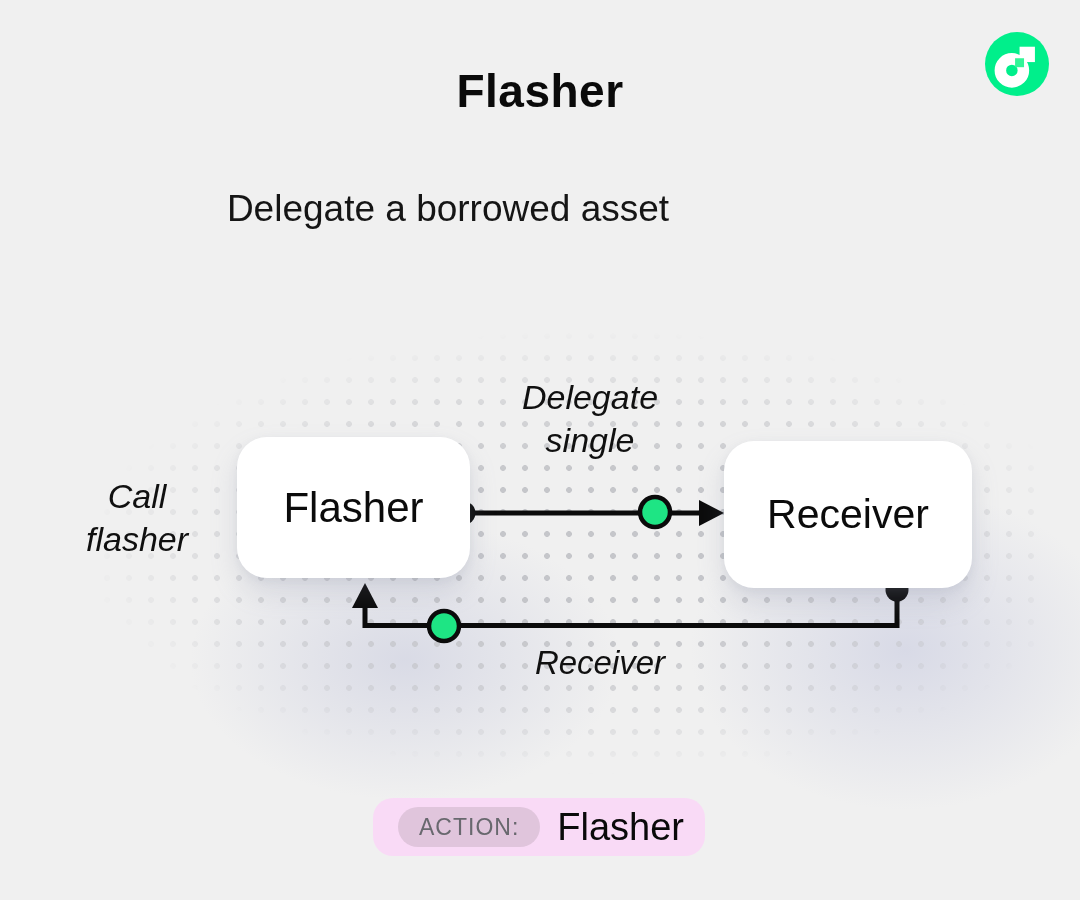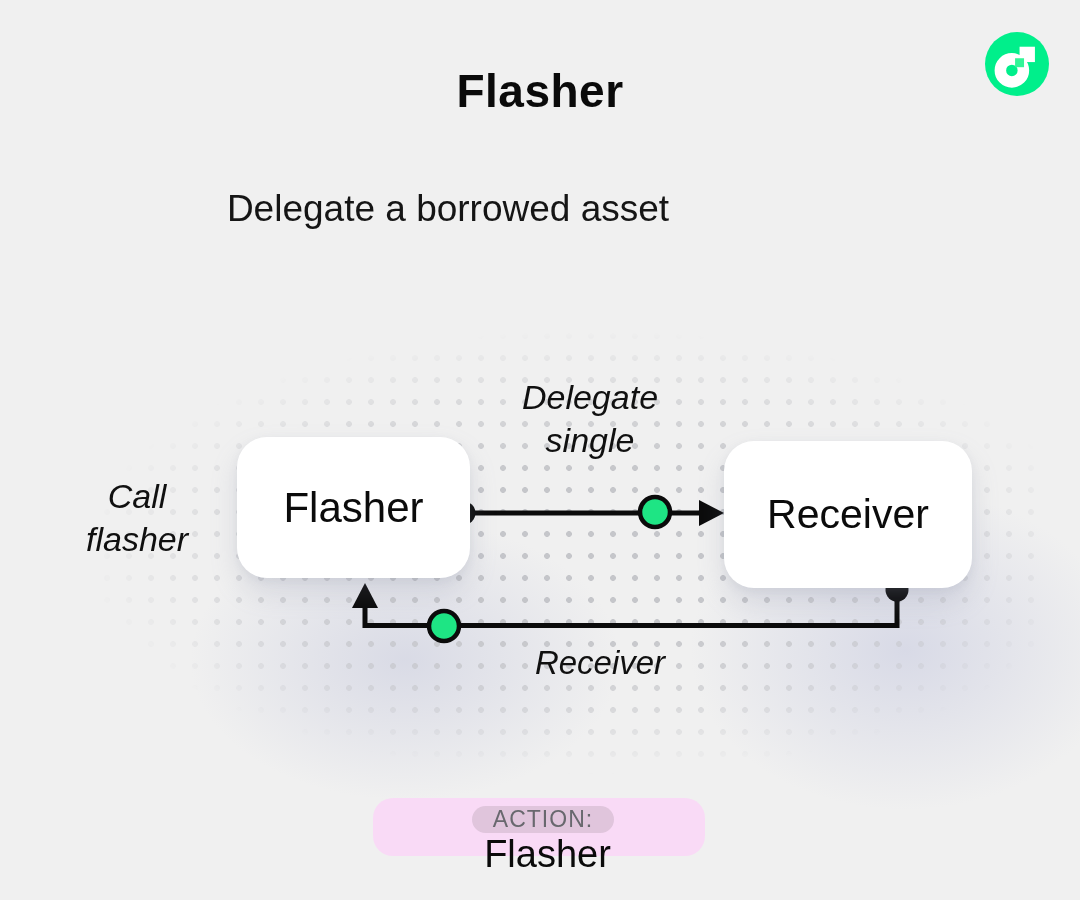--- a/index.html
+++ b/index.html
@@ -60,21 +60,21 @@
   .lbl-delegate{left:480px;top:376px;width:220px;}
   .lbl-repayment{left:440px;top:641px;width:320px;font-size:33px;}
 
   
   .wires{position:absolute;left:0;top:0;pointer-events:none;}
 
   
   .action-bar{
     position:absolute;left:373px;top:798px;width:332px;height:58px;
     background:#F9DAF6;border-radius:20px;
-    display:flex;align-items:center;padding:8px;box-sizing:border-box;flex-direction:column;
+    display:flex;align-items:center;padding:17px;box-sizing:border-box;
   }
   .action-badge{
     margin-left:8px;height:40px;padding:0 21px;border-radius:999px;
     background:#E0C5DC;display:flex;align-items:center;
     font-size:23px;color:#68686E;letter-spacing:1px;font-weight:400;
   }
   .action-value{margin-left:17px;font-size:38px;color:#0A0A0A;}
 </style>
 </head>
 <body>

